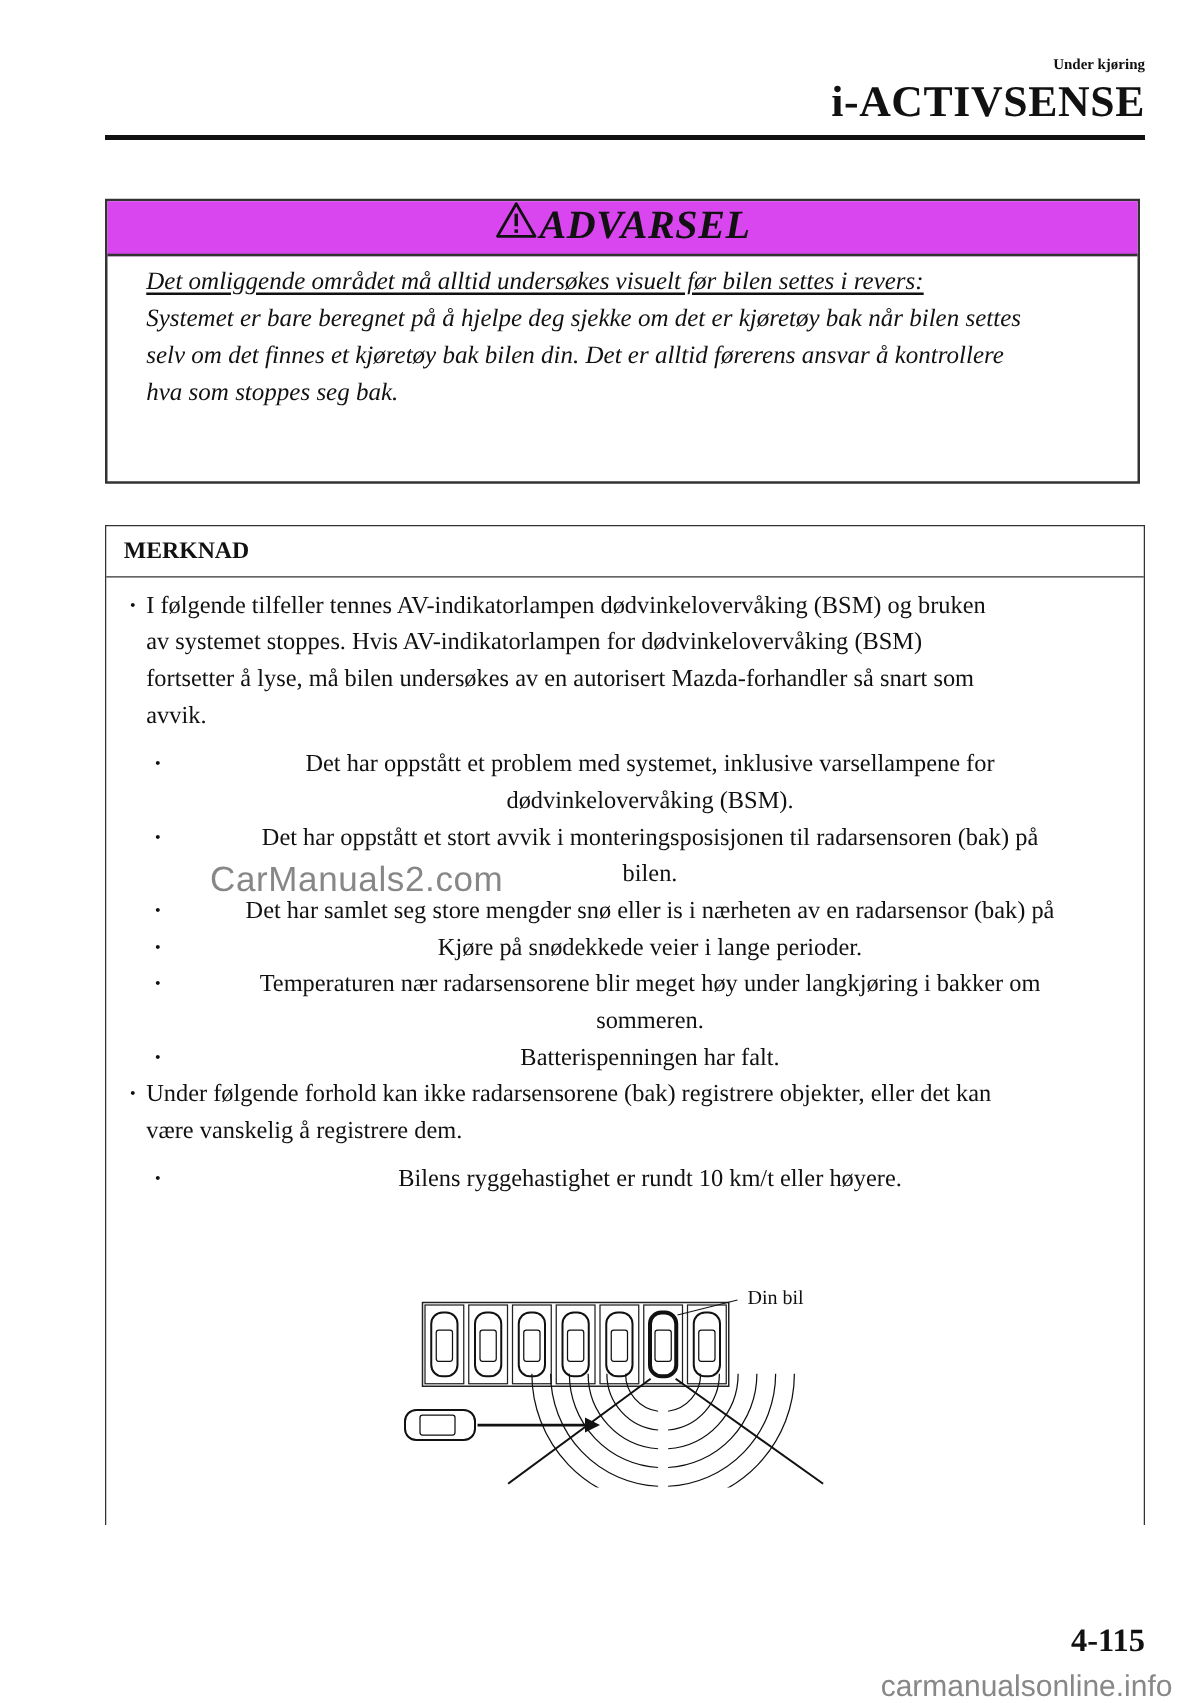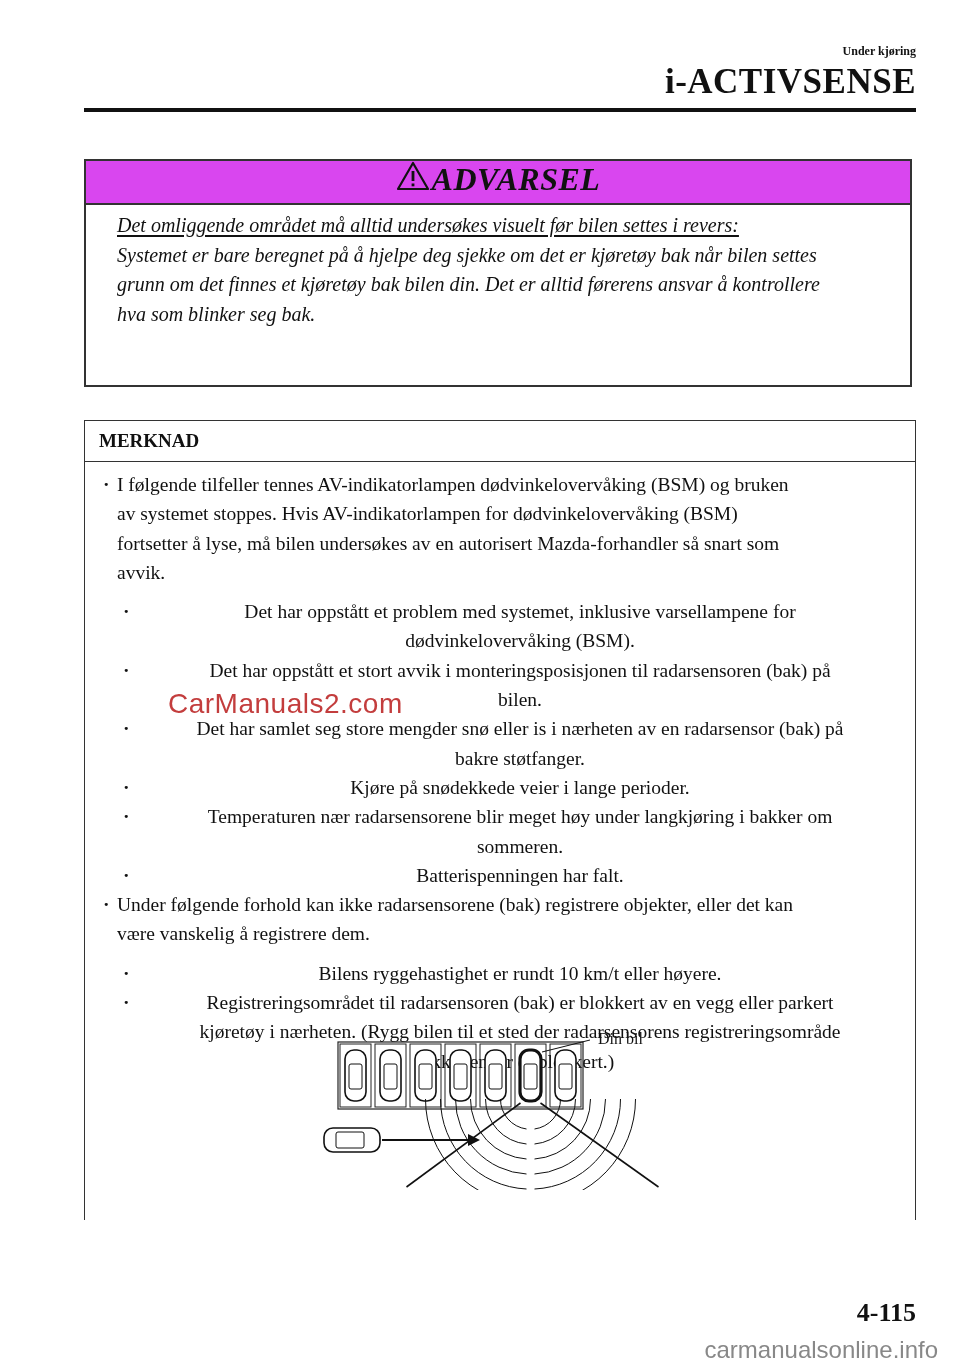--- a/index.html
+++ b/index.html
@@ -23,43 +23,43 @@
   .bul { position: relative; padding-left: 16px; }
   .bul::before { content: "·"; position: absolute; left: 2px; top: 0; font-weight: bold; }
   .sub { margin-left: 20px; text-align: center; }
   .gap { height: 10px; }
 
   .diagram { position: absolute; left: 318px; top: 1030px; width: 370px; height: 160px; }
   .diagram-label { position: absolute; left: 598px; top: 1030px; font-size: 16px; }
 
   .page-num { position: absolute; right: 44px; top: 1298px; font-size: 26px; font-weight: bold; }
   .wm-bottom { position: absolute; right: 22px; top: 1336px; font-family: "Liberation Sans", sans-serif; font-size: 24px; color: #888; }
-  .wm-mid { position: absolute; left: 168px; top: 688px; font-family: "Liberation Sans", sans-serif; font-size: 28px; color: #b91c1c; opacity: 0.85; letter-spacing: 0.5px; }
+  .wm-mid { position: absolute; left: 168px; top: 688px; font-family: "Liberation Sans", sans-serif; font-size: 28px; color: #737373; opacity: 0.85; letter-spacing: 0.5px; }
 </style>
 </head>
 <body>
 
 <div class="hdr-section">Under kjøring</div>
 <div class="hdr-title">i-ACTIVSENSE</div>
 <div class="hdr-rule"></div>
 
 <div class="warn-box">
   <div class="warn-head">
     <svg class="tri" viewBox="0 0 34 30">
       <polygon points="17,2 32,28 2,28" fill="none" stroke="#111" stroke-width="2.2" stroke-linejoin="round"></polygon>
       <rect x="15.6" y="10" width="2.8" height="10" fill="#111"></rect>
       <rect x="15.6" y="22.5" width="2.8" height="2.8" fill="#111"></rect>
     </svg>
     <span class="warn-title">ADVARSEL</span>
   </div>
   <div class="warn-body">
     <div class="warn-lead">Det omliggende området må alltid undersøkes visuelt før bilen settes i revers:</div>
     <div>Systemet er bare beregnet på å hjelpe deg sjekke om det er kjøretøy bak når bilen settes</div>
-    <div>grunn om det finnes et kjøretøy bak bilen din. Det er alltid førerens ansvar å kontrollere</div>
-    <div>hva som blinker seg bak.</div>
+    <div>selv om det finnes et kjøretøy bak bilen din. Det er alltid førerens ansvar å kontrollere</div>
+    <div>hva som stoppes seg bak.</div>
   </div>
 </div>
 
 <div class="note-box">
   <div class="note-head">MERKNAD</div>
   <div class="note-body">
     <div class="bul">
       <div>I følgende tilfeller tennes AV-indikatorlampen dødvinkelovervåking (BSM) og bruken</div>
       <div>av systemet stoppes. Hvis AV-indikatorlampen for dødvinkelovervåking (BSM)</div>
       <div>fortsetter å lyse, må bilen undersøkes av en autorisert Mazda-forhandler så snart som</div>
@@ -70,46 +70,40 @@
       <div class="bul">
         <div>Det har oppstått et problem med systemet, inklusive varsellampene for</div>
         <div>dødvinkelovervåking (BSM).</div>
       </div>
       <div class="bul">
         <div>Det har oppstått et stort avvik i monteringsposisjonen til radarsensoren (bak) på</div>
         <div>bilen.</div>
       </div>
       <div class="bul">
         <div>Det har samlet seg store mengder snø eller is i nærheten av en radarsensor (bak) på</div>
-        <div>bakre støtfanger.</div>
       </div>
       <div class="bul">
         <div>Kjøre på snødekkede veier i lange perioder.</div>
       </div>
       <div class="bul">
         <div>Temperaturen nær radarsensorene blir meget høy under langkjøring i bakker om</div>
         <div>sommeren.</div>
       </div>
       <div class="bul">
         <div>Batterispenningen har falt.</div>
       </div>
     </div>
     <div class="bul">
       <div>Under følgende forhold kan ikke radarsensorene (bak) registrere objekter, eller det kan</div>
       <div>være vanskelig å registrere dem.</div>
     </div>
     <div class="gap"></div>
     <div class="sub">
       <div class="bul">
         <div>Bilens ryggehastighet er rundt 10 km/t eller høyere.</div>
-      </div>
-      <div class="bul">
-        <div>Registreringsområdet til radarsensoren (bak) er blokkert av en vegg eller parkert</div>
-        <div>kjøretøy i nærheten. (Rygg bilen til et sted der radarsensorens registreringsområde</div>
-        <div>ikke lenger er blokkert.)</div>
       </div>
     </div>
   </div>
 </div>
 
 <div class="wm-mid">CarManuals2.com</div>
 
 <svg class="diagram" id="diagram" viewBox="0 0 370 160">
     <rect x="20" y="12" width="245" height="67" fill="none" stroke="#222" stroke-width="1.2"></rect>
     <rect x="22" y="14" width="31" height="63" fill="none" stroke="#222" stroke-width="1"></rect>

